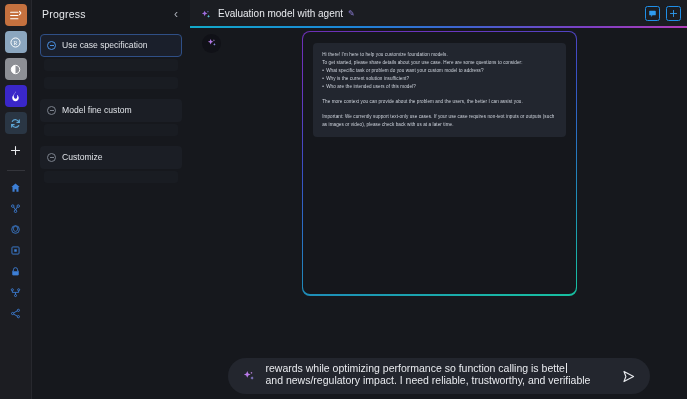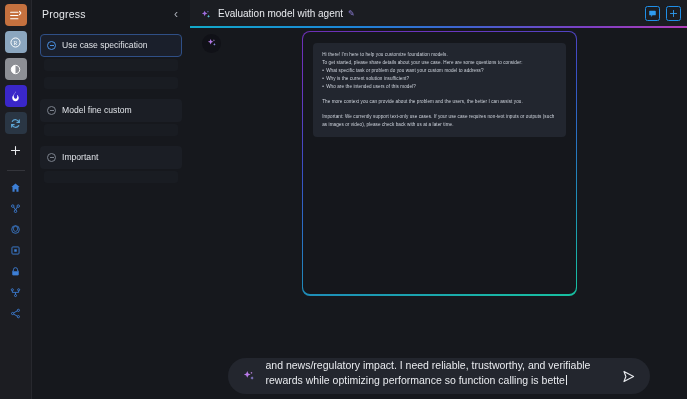--- a/index.html
+++ b/index.html
@@ -322,21 +322,21 @@
       <div class="step-ghost"></div>
 
       <div class="step">
         <span class="step-icon"></span>
         <span class="step-label">Model fine custom</span>
       </div>
       <div class="step-ghost"></div>
 
       <div class="step">
         <span class="step-icon"></span>
-        <span class="step-label">Important</span>
+        <span class="step-label">Customize</span>
       </div>
       <div class="step-ghost"></div>
     </div>
   </div>
 
   <div class="main">
 
     <div class="topbar">
       <span class="topbar-sparkle">
         <svg viewBox="0 0 16 16">
@@ -397,22 +397,22 @@
       <div class="composer">
         <span class="composer-sparkle">
           <svg viewBox="0 0 16 16">
             <path d="M6.0 2.4l1.15 2.7 2.7 1.15-2.7 1.15L6.0 10.1 4.85 7.4 2.15 6.25l2.7-1.15z" fill="#b97ae8"></path>
             <path d="M11.5 8.2l.6 1.4 1.4.6-1.4.6-.6 1.4-.6-1.4-1.4-.6 1.4-.6z" fill="#9b8ae8"></path>
             <path d="M10.8 3.1l.4.95.95.4-.95.4-.4.95-.4-.95-.95-.4.95-.4z" fill="#cf8ef0"></path>
           </svg>
         </span>
 
         <div class="composer-text">
+          <div class="ct-line"><span>rewards while optimizing performance so function calling is bette</span><span class="caret"></span></div>
           <div class="ct-line clipped">and news/regulatory impact. I need reliable, trustworthy, and verifiable</div>
-          <div class="ct-line"><span>rewards while optimizing performance so function calling is bette</span><span class="caret"></span></div>
         </div>
 
         <span class="send-btn">
           <svg viewBox="0 0 16 16" fill="none" stroke="#e8eaee" stroke-width="1.2" stroke-linejoin="round">
             <path d="M3.2 2.6L13.4 8 3.2 13.4 5.2 8z"></path>
           </svg>
         </span>
       </div>
     </div>
 

